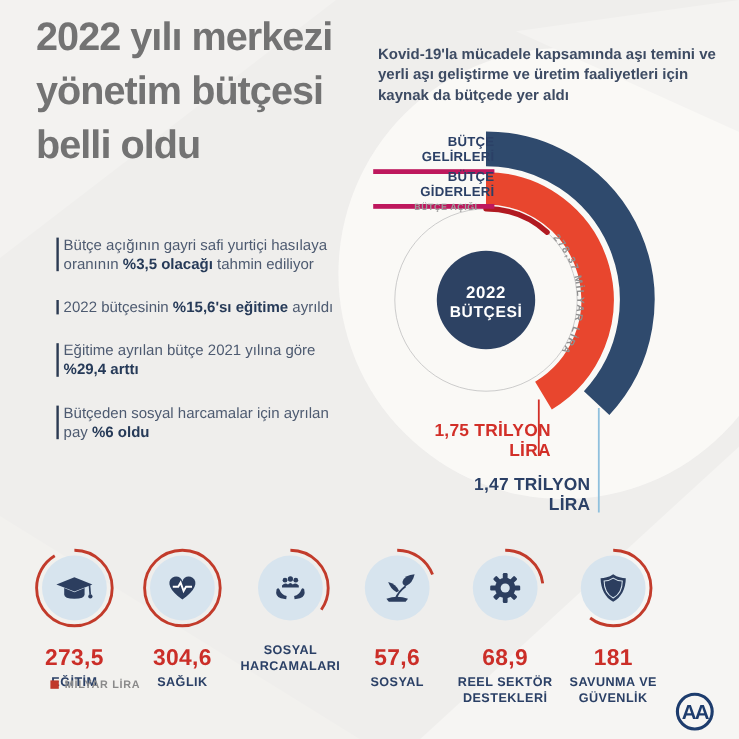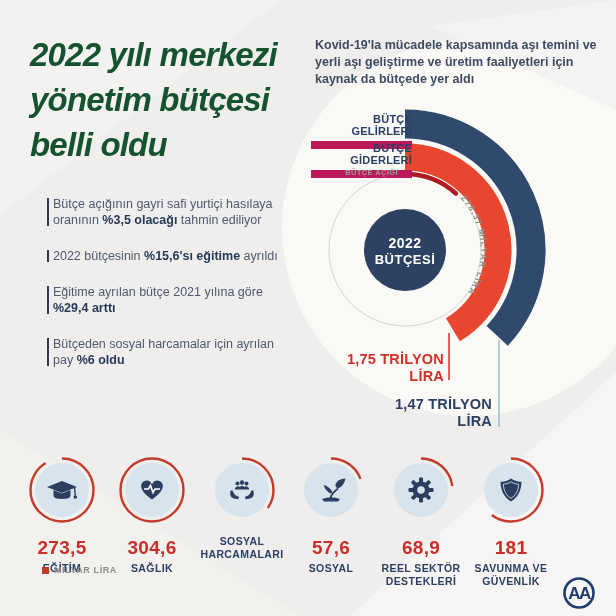--- a/index.html
+++ b/index.html
@@ -7,53 +7,53 @@
     width:616px;height:616px;overflow:hidden;position:relative;
     background:#efeeec;
     font-family:"Liberation Sans","DejaVu Sans",sans-serif;
     -webkit-font-smoothing:antialiased;
   }
   .abs{position:absolute;}
   
   svg.bg{position:absolute;inset:0;}
   
   .title{
-    left:30px;top:32px;width:292px;
+    left:30px;top:8px;width:292px;
     font-size:33px;line-height:45px;font-weight:800;
-    letter-spacing:-0.8px;color:#14532d;font-style:italic;
+    letter-spacing:-0.8px;color:#737373;
   }
   
   .intro{
     left:315px;top:37px;width:294px;
     font-size:12.5px;line-height:17px;font-weight:700;color:#3d4b63;
   }
   
   .bullets{left:47px;top:196px;width:242px;}
   .bullet{position:relative;padding-left:6px;margin-bottom:20px;
     font-size:12.5px;line-height:16px;color:#4d5a70;}
   .bullet .bbar{position:absolute;left:0;top:2px;bottom:2px;width:2px;background:#2b3a52;}
   .bullet b{color:#263a58;font-weight:800;}
   
   svg.chart{position:absolute;inset:0;}
   
   .arclbl{
     text-align:right;font-size:11px;font-weight:800;color:#2b4066;
-    letter-spacing:0.2px;padding-bottom:4px;border-bottom:8px solid #be185d;
+    letter-spacing:0.2px;padding-bottom:4px;border-bottom:4px solid #be185d;
   }
   .lbl-gelir{left:311px;top:113px;width:101px;}
   .lbl-gider{left:311px;top:142px;width:101px;}
   .lbl-acik{
     left:340px;top:168px;width:58px;text-align:right;
     font-size:7.5px;font-weight:700;color:#9c9c9c;letter-spacing:0.4px;
   }
   
   .bigval{
     text-align:right;font-size:14.5px;line-height:17px;font-weight:800;letter-spacing:0.2px;
   }
-  .val-gider{left:328px;top:351px;width:116px;color:#d22f28;}
+  .val-gider{left:343px;top:351px;width:116px;color:#d22f28;}
   .val-gelir{left:374px;top:396px;width:118px;color:#2b4066;}
   
   .stat{position:absolute;top:452px;width:96px;text-align:center;}
   .stat .val{margin-top:5px;font-size:19px;font-weight:800;color:#cb2e28;letter-spacing:0.3px;}
   .stat .lab{margin-top:3px;font-size:10.5px;line-height:13px;font-weight:800;color:#2b4066;letter-spacing:0.4px;}
   .s0{left:14px}.s1{left:104px}.s2{left:194px}.s3{left:283px}.s4{left:373px}.s5{left:463px}
   
   .legend{left:42px;top:565px;display:flex;align-items:center;gap:5px;}
   .legend .sq{width:7px;height:7px;background:#c0392b;}
   .legend .lt{font-size:9px;font-weight:700;color:#8a8a8a;letter-spacing:0.6px;}

